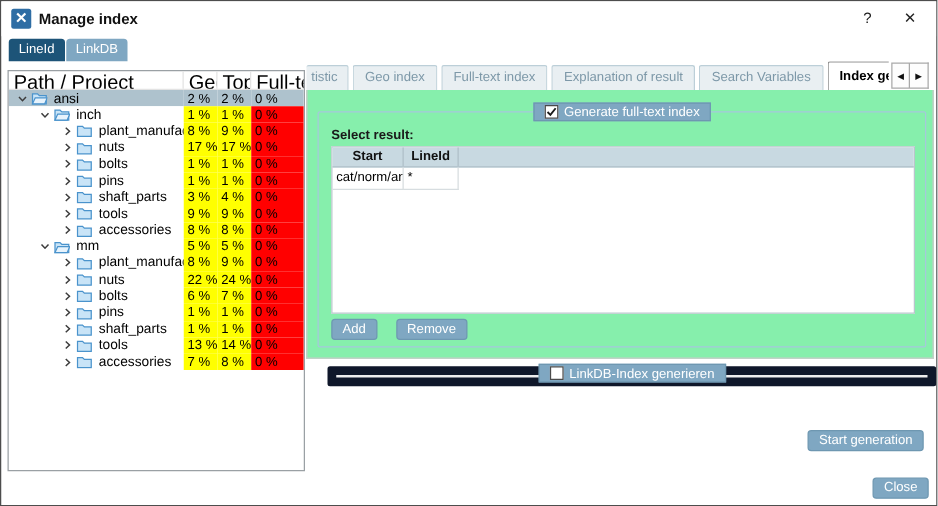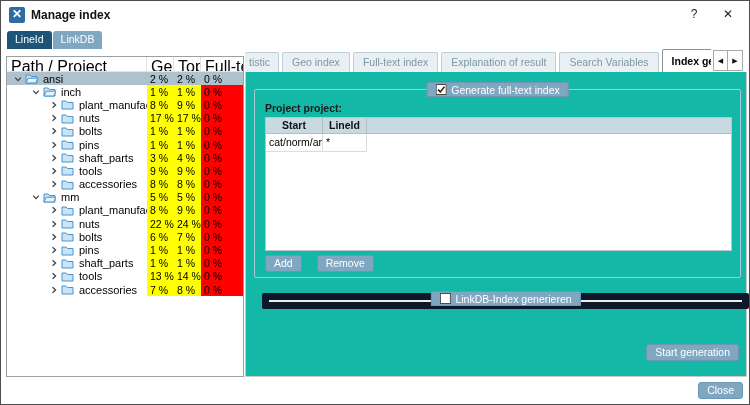--- a/index.html
+++ b/index.html
@@ -41,21 +41,21 @@
   .tab-strip { position:absolute; left:244px; top:48px; width:466px; height:23px; display:flex; align-items:flex-end; gap:3px; overflow:hidden; }
   .itab { height:20px; padding:3px 9px 0; font-size:10.5px; color:#7d98a8; background:#e9eff2; border:1px solid #bccfd8; border-bottom:none;
           border-radius:2px 2px 0 0; white-space:nowrap; flex:none; }
   .itab.partial { width:34px; padding:3px 4px 0; overflow:hidden; border-left:none; }
   .itab.active { height:23px; padding-top:5px; background:#fff; color:#000; font-weight:bold; border:1px solid #8f8f8f; border-bottom:none; }
   .tab-arrows { position:absolute; top:49px; right:6px; display:flex; }
   .arrow-btn { width:15px; height:21px; background:#fdfdfd; border:1px solid #a9a9a9; font-size:7px; color:#111; display:flex; align-items:center; justify-content:center; }
   .arrow-btn + .arrow-btn { border-left:none; }
 
   
-  .tab-page { position:absolute; left:244px; top:71px; width:502px; height:305px; background:#14b8a6;
+  .tab-page { position:absolute; left:244px; top:71px; width:502px; height:215px; background:#86efac;
               border:1px solid #c9c9c9; border-top:none; }
 
   .group-header { position:absolute; left:50%; transform:translateX(-50%); background:#7fa7c2; border:1px solid #6e97b1;
                   color:#fff; font-size:10.5px; height:15px; display:flex; align-items:center; gap:5px; padding:0 8px; white-space:nowrap; z-index:3; }
   .cb { width:11px; height:11px; background:#fff; border:1px solid #4a4a4a; flex:none; display:inline-flex; align-items:center; justify-content:center; }
 
   .ft-group { position:absolute; left:8px; top:17px; width:487px; height:189px; border:1px solid #a5c8db; border-radius:2px; }
   .ft-group .group-header { top:-8px; }
   .select-label { position:absolute; left:10px; top:12px; font-size:10.5px; font-weight:bold; color:#1a1a1a; }
   .proj-table { position:absolute; left:10px; top:27px; width:467px; height:134px; border:1px solid #b9c6cc; background:#fff; }
@@ -431,21 +431,21 @@
 
     <div class="ft-group">
       <div class="group-header">
         <span class="cb" id="ft-cb">
             <svg width="9" height="9" viewBox="0 0 9 9">
               <path d="M1.3 4.6 L3.6 6.9 L7.8 1.6" fill="none" stroke="#1a1a1a" stroke-width="1.5"></path>
             </svg>
           </span>
         <span>Generate full-text index</span>
       </div>
-      <div class="select-label">Project project:</div>
+      <div class="select-label">Select result:</div>
       <div class="proj-table">
         <div class="pt-header">
           <div class="pth">Start</div>
           <div class="pth">LineId</div>
           <div class="pth"></div>
         </div>
         <div id="proj-table-body">
             <div class="pt-row">
               <div class="ptc">cat/norm/ansi</div>
               <div class="ptc">*</div>

